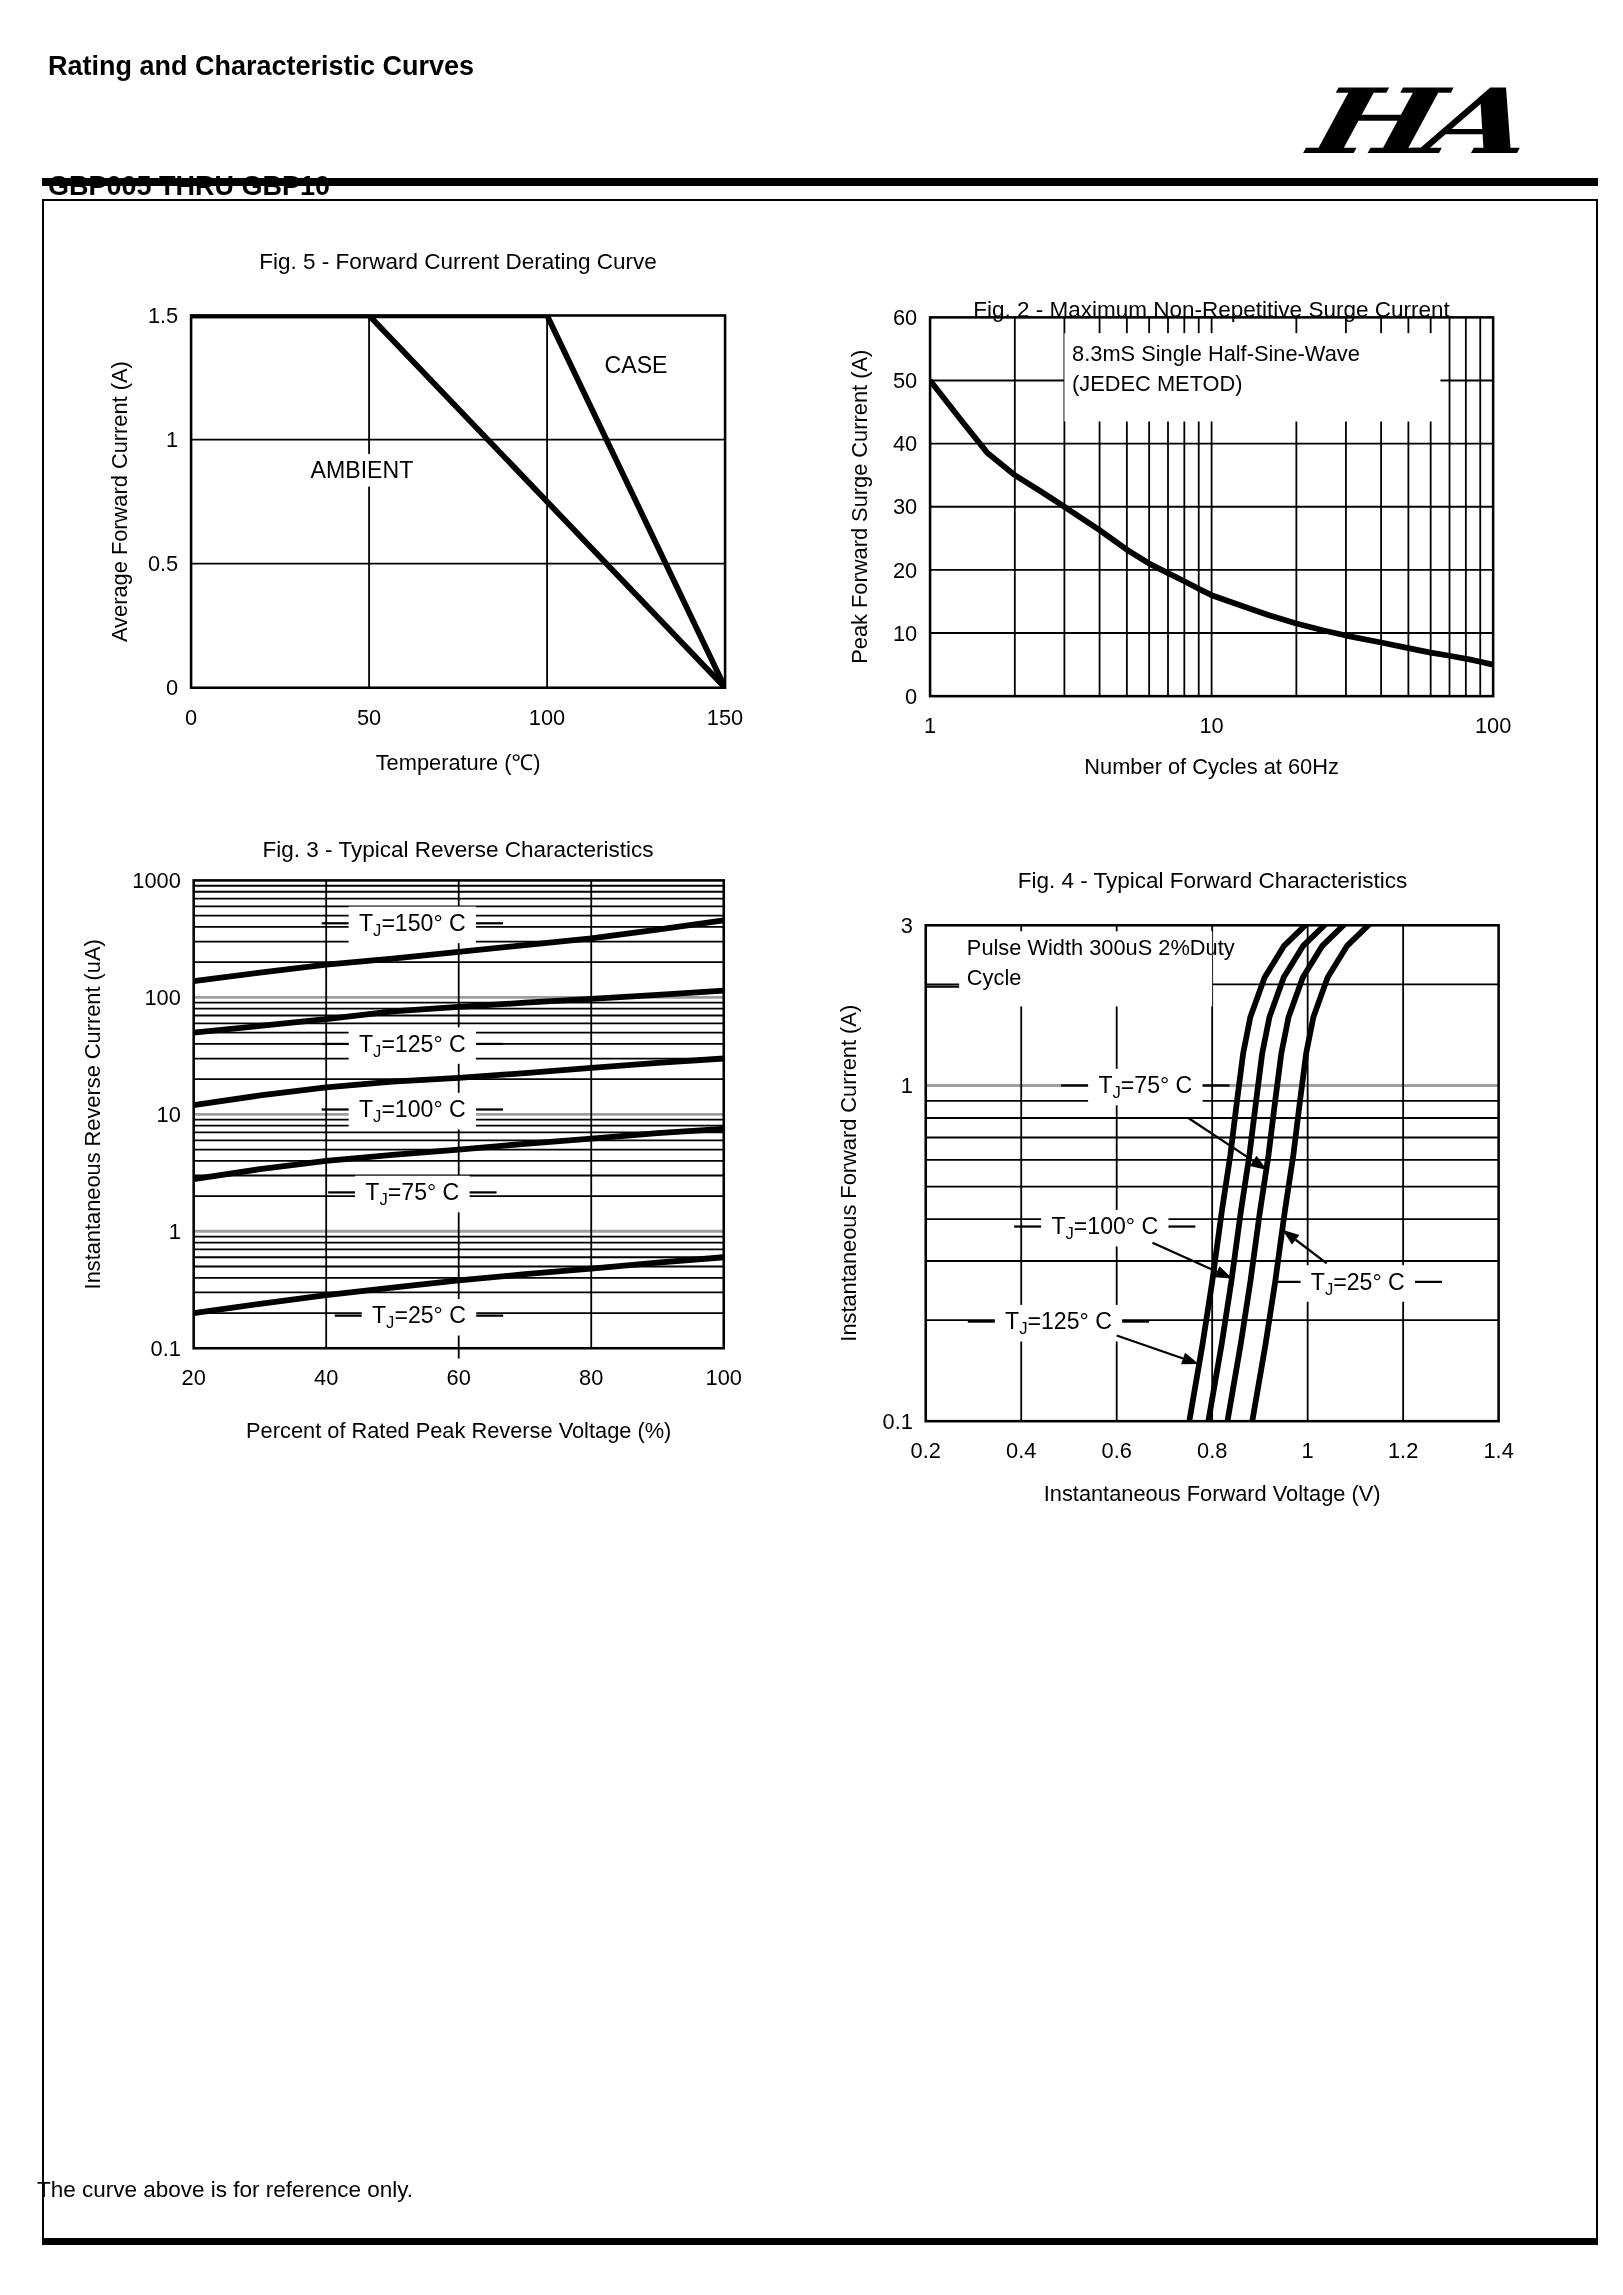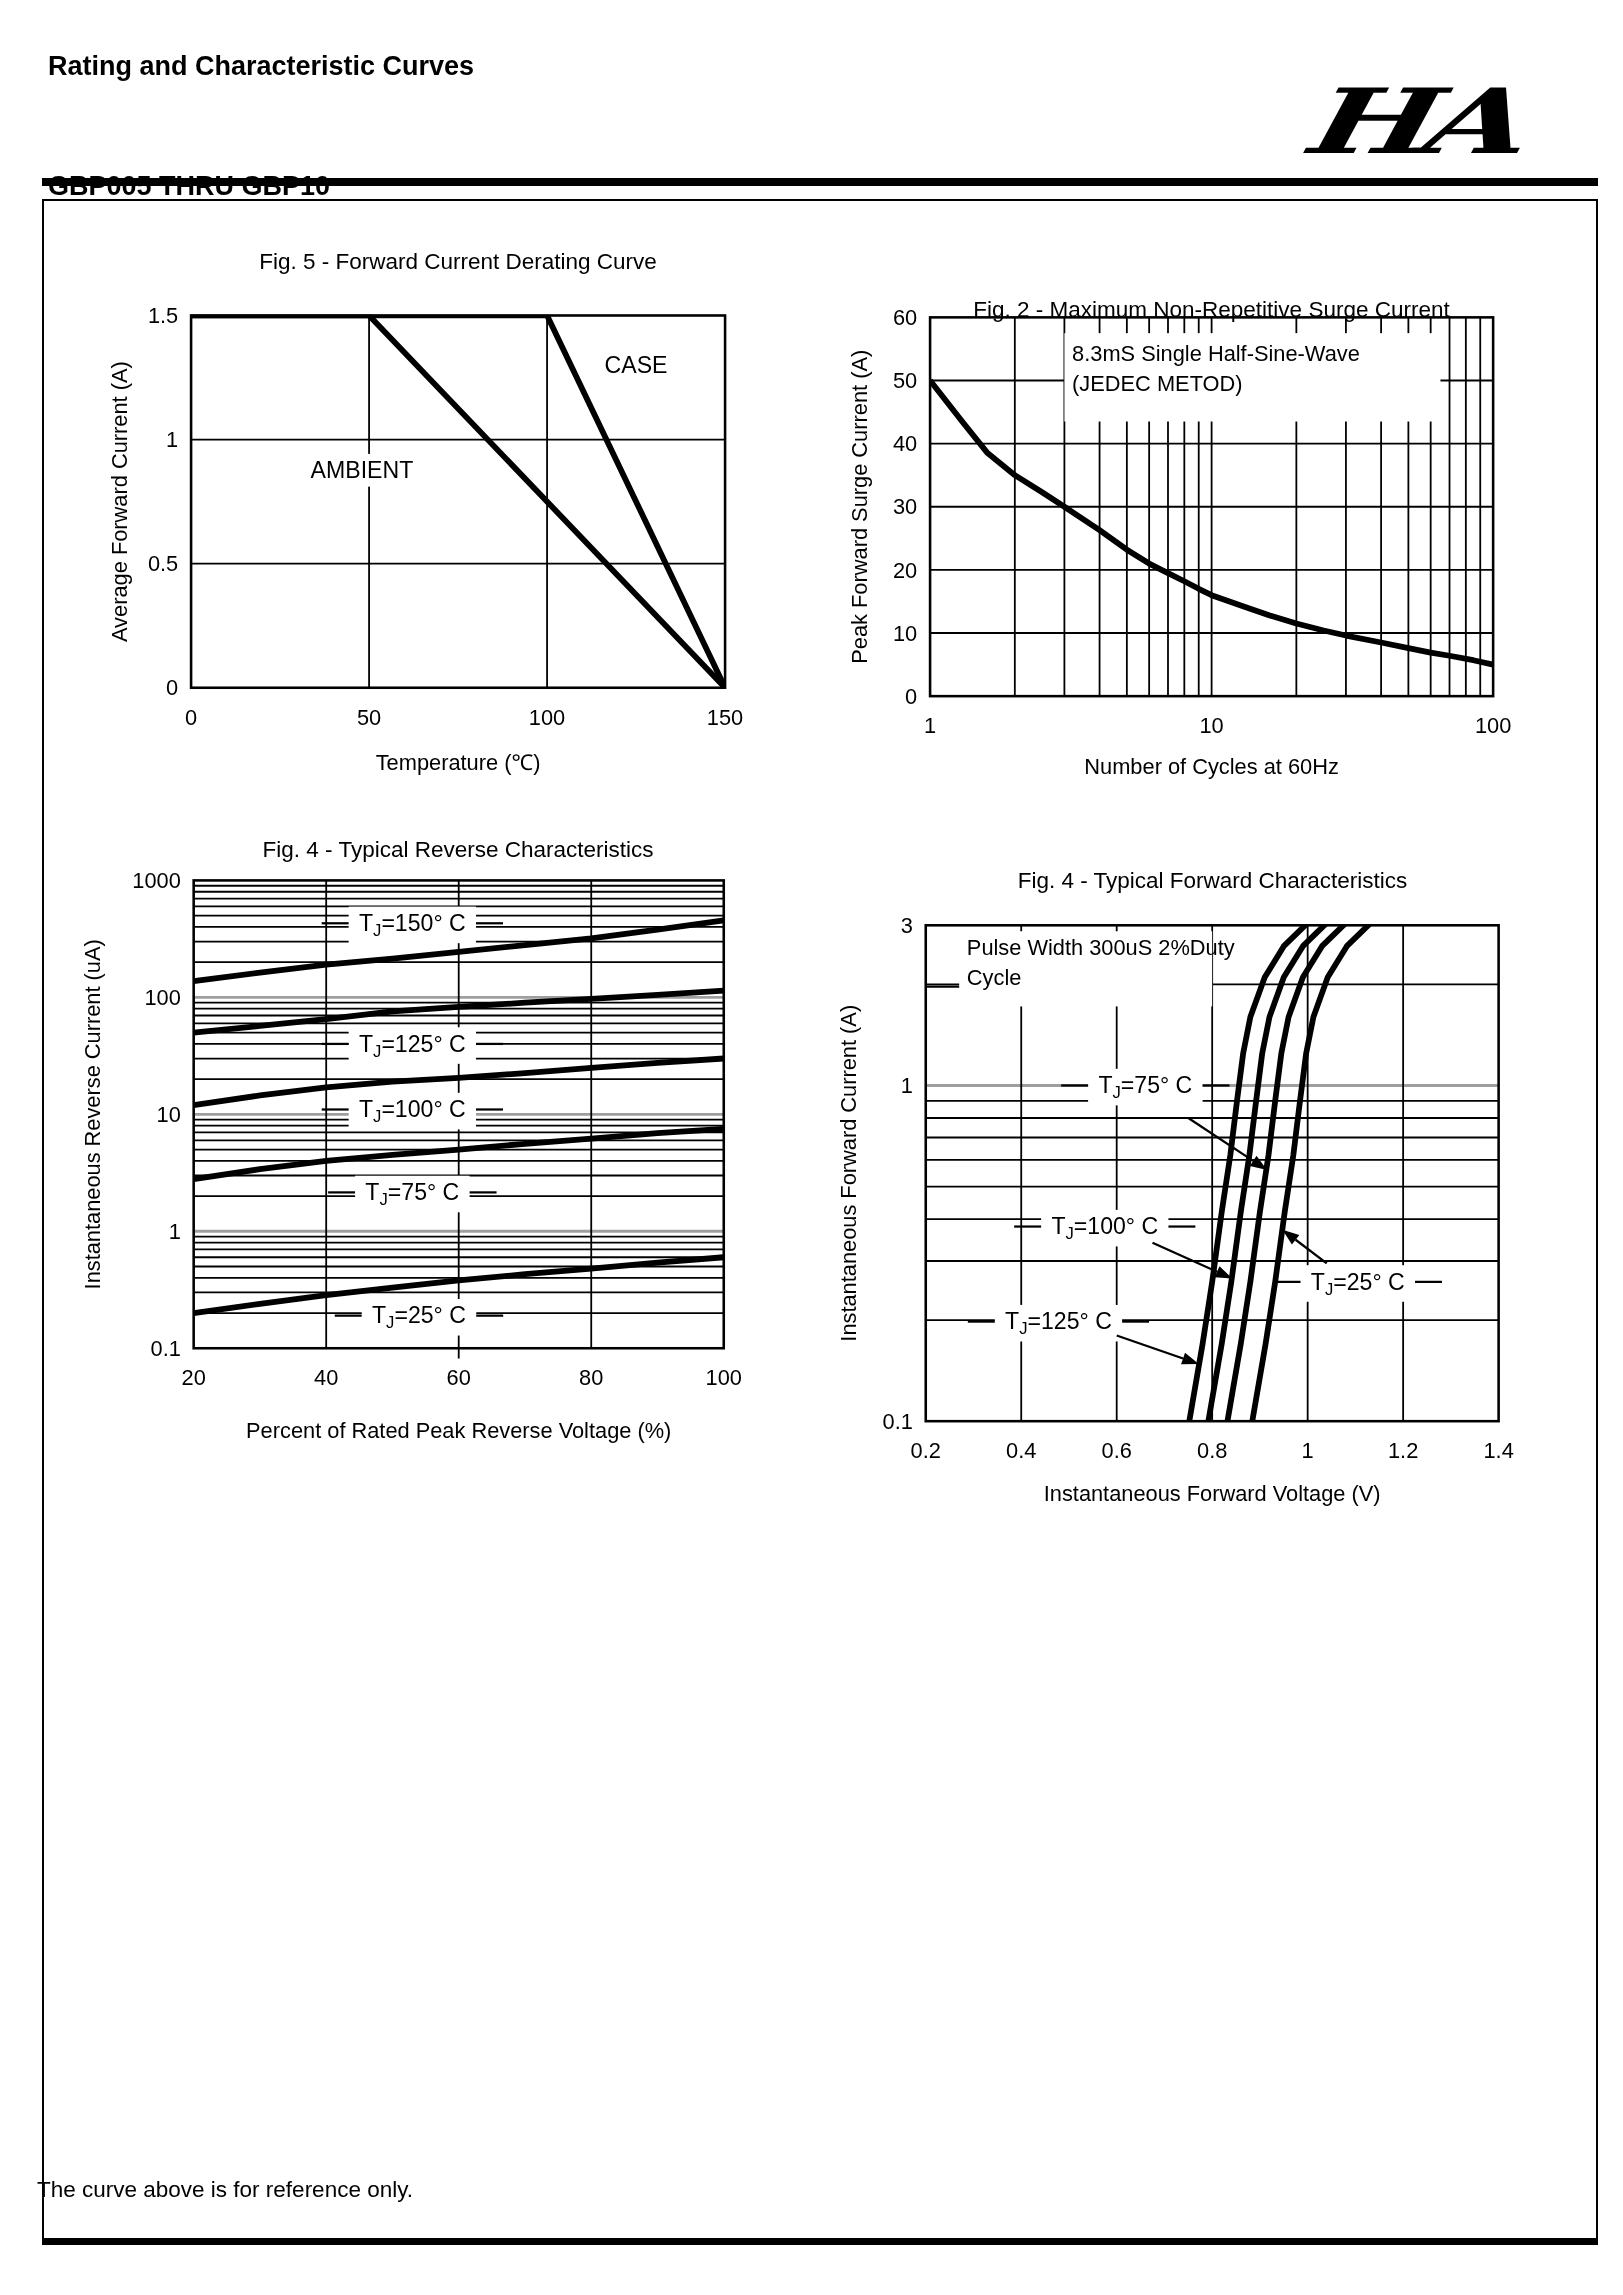--- a/index.html
+++ b/index.html
@@ -129,21 +129,21 @@
             <text x="139" y="302.6666666666667" text-anchor="end" font-size="34">40</text>
             <text x="139" y="204.33333333333331" text-anchor="end" font-size="34">50</text>
             <text x="139" y="106" text-anchor="end" font-size="34">60</text>
             <text x="597.5" y="806" text-anchor="middle" font-size="34">Number of Cycles at 60Hz</text>
             <text x="0" y="12" text-anchor="middle" font-size="34" transform="translate(49,389) rotate(-90)">Peak Forward Surge Current (A)</text>
           </g>
         </svg></div>
   </div>
 
   <div class="chart" style="left: 51px; top: 831px; width: 732px; height: 661px;">
-    <div class="ctitle" style="left: 142px; width: 530px; top: 6.4px;">Fig. 4 - Typical Reverse Characteristics</div>
+    <div class="ctitle" style="left: 142px; width: 530px; top: 6.4px;">Fig. 3 - Typical Reverse Characteristics</div>
     <div class="csvg"><svg width="732" height="661" viewBox="0 0 1140 1030">
           <defs>
             <clipPath id="fig3clip">
               <rect x="221" y="76" width="828" height="731"></rect>
             </clipPath>
           </defs>
           <g>
             <line x1="222" x2="1048" y1="623.75" y2="623.75" stroke="#9e9e9e" stroke-width="4.5"></line>
             <line x1="222" x2="1048" y1="441.49999999999994" y2="441.49999999999994" stroke="#9e9e9e" stroke-width="4.5"></line>
             <line x1="222" x2="1048" y1="259.2499999999999" y2="259.2499999999999" stroke="#9e9e9e" stroke-width="4.5"></line>

